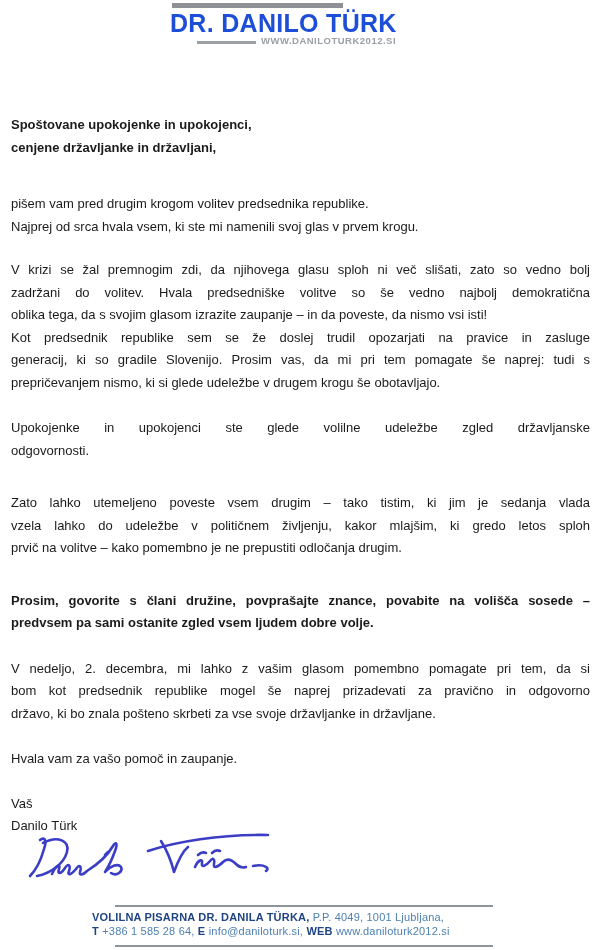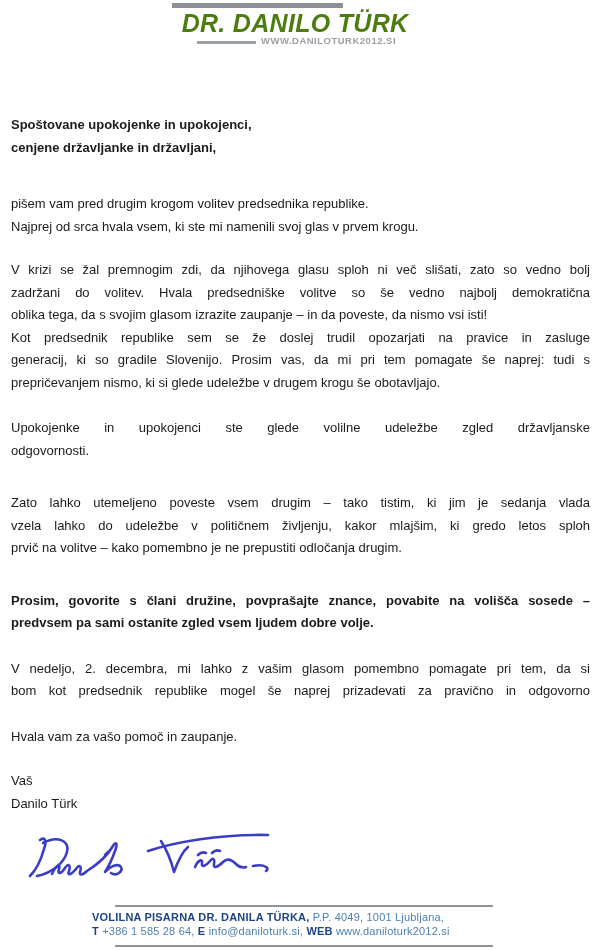--- a/index.html
+++ b/index.html
@@ -1,22 +1,22 @@
 <!DOCTYPE html>
 <html><head>
 <meta charset="utf-8">
 <style>
   html,body{margin:0;padding:0;background:#fff;}
   .page{position:relative;width:600px;height:950px;background:#ffffff;overflow:hidden;
         font-family:"Liberation Sans",sans-serif;}
 
   
   .logo-bar{position:absolute;left:172px;top:3px;width:171px;height:5px;background:#8d9196;}
-  .logo-title{position:absolute;left:170px;top:9px;width:250px;text-align:center;
-              color:#4d7c0f;font-weight:700;font-size:25px;letter-spacing:.3px;white-space:nowrap;font-style:italic;}
+  .logo-title{position:absolute;left:170px;top:9px;width:250px;text-align:left;
+              color:#1d4ed8;font-weight:700;font-size:25px;letter-spacing:.3px;white-space:nowrap;}
   .logo-underline{position:absolute;left:197px;top:41px;width:59px;height:3px;background:#9aa0a5;}
   .logo-site{position:absolute;left:261px;top:35px;font-size:9.5px;font-weight:700;
              letter-spacing:.5px;color:#9aa0a5;white-space:nowrap;}
 
   
   .letter{position:absolute;left:11px;top:114px;width:579px;color:#1b1b1b;font-size:13px;}
   .line{line-height:22.5px;}
   .just{text-align:justify;text-align-last:justify;}
   .bold{font-weight:700;}
   .mt18{margin-top:30px}.mt21{margin-top:21px}.mt22{margin-top:22px}
@@ -74,20 +74,21 @@
     </div>
 
     <div class="mt18 bold">
       <div class="line just">Prosim, govorite s člani družine, povprašajte znance, povabite na volišča sosede –</div>
       <div class="line">predvsem pa sami ostanite zgled vsem ljudem dobre volje.</div>
     </div>
 
     <div class="mt23">
       <div class="line just">V nedeljo, 2. decembra, mi lahko z vašim glasom pomembno pomagate pri tem, da si</div>
       <div class="line just">bom kot predsednik republike mogel še naprej prizadevati za pravično in odgovorno</div>
+      <div class="line">državo, ki bo znala pošteno skrbeti za vse svoje državljanke in državljane.</div>
     </div>
 
     <div class="line mt23">Hvala vam za vašo pomoč in zaupanje.</div>
 
     <div class="line mt22">Vaš</div>
     <div class="line">Danilo Türk</div>
   </div>
 
   <svg class="signature" viewBox="0 0 280 75" xmlns="http://www.w3.org/2000/svg" aria-hidden="true">
     <path d="M 30,18 C 35,14 37,19 34,27 C 31,38 27,47 20,54"></path>

